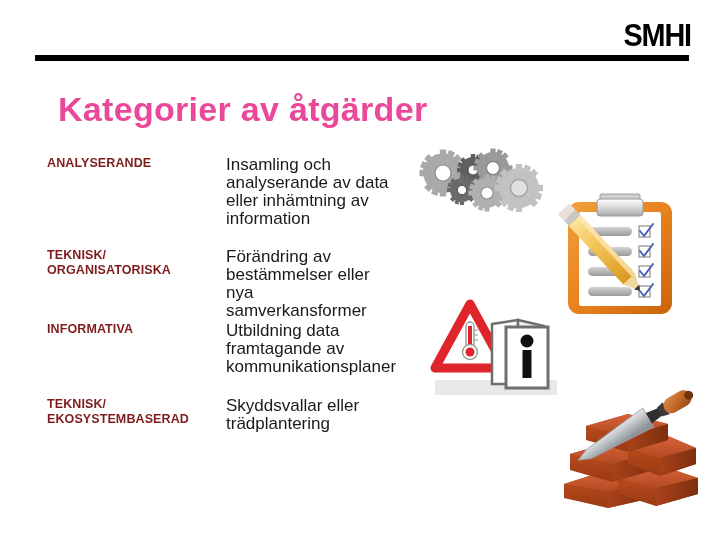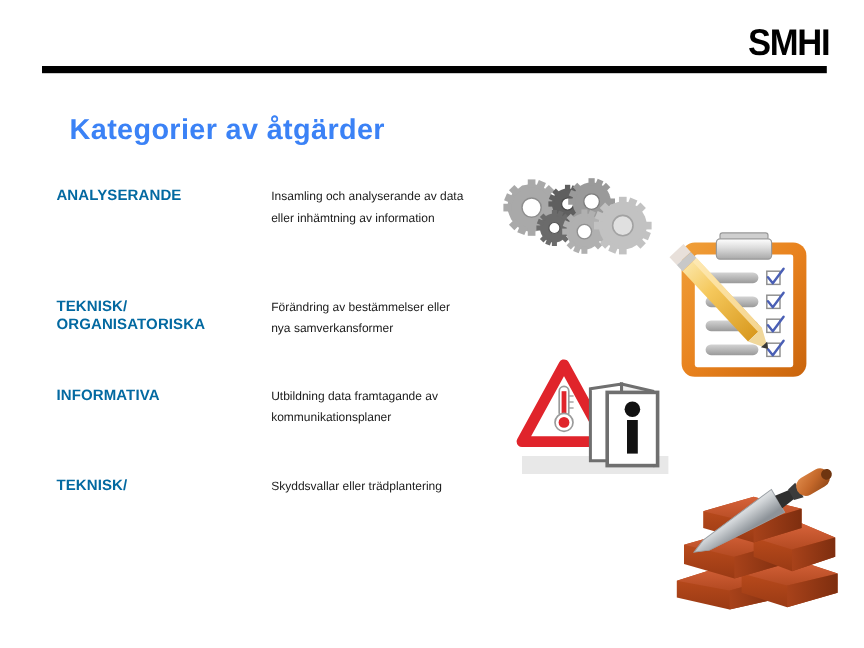--- a/index.html
+++ b/index.html
@@ -44,23 +44,23 @@
     height: 6px;
     background: #000000;
   }
 
   
   .slide-title {
     position: absolute;
     left: 58px;
     top: 89px;
     width: 600px;
-    font-size: 24px;
+    font-size: 34px;
     font-weight: bold;
-    color: #3b82f6;
+    color: #ec4899;
     letter-spacing: 0.3px;
     line-height: 40px;
     white-space: nowrap;
   }
 
   
   .table {
     position: absolute;
     left: 47px;
     top: 156px;
@@ -76,31 +76,31 @@
   .row-3 { top: 166px; }
   .row-4 { top: 241px; }
 
   .cat {
     position: absolute;
     left: 0;
     top: 0;
     width: 185px;
     font-size: 12.5px;
     font-weight: bold;
-    color: #0369a1;
+    color: #7f1d1d;
     line-height: 15px;
     letter-spacing: 0.1px;
   }
   .cat .l2 { display: block; }
   .desc {
     position: absolute;
     left: 179px;
     top: 0;
     width: 165px;
-    font-size: 10px;
+    font-size: 17px;
     font-weight: normal;
     color: #1a1a1a;
     line-height: 18px;
   }
 
   
   .gears {
     position: absolute;
     left: 416px;
     top: 146px;
@@ -169,20 +169,21 @@
       <div class="cat">
         <span>INFORMATIVA</span>
         <span class="l2"></span>
       </div>
       <div class="desc">Utbildning data framtagande av kommunikationsplaner</div>
     </div>
 
     <div class="row row-4">
       <div class="cat">
         <span>TEKNISK/</span>
+        <span class="l2">EKOSYSTEMBASERAD</span>
       </div>
       <div class="desc">Skyddsvallar eller trädplantering</div>
     </div>
 
   </div>
 
   <div class="gears">
     <svg width="130" height="72" viewBox="0 0 130 72">
       <defs>
         <g id="gearteeth">

